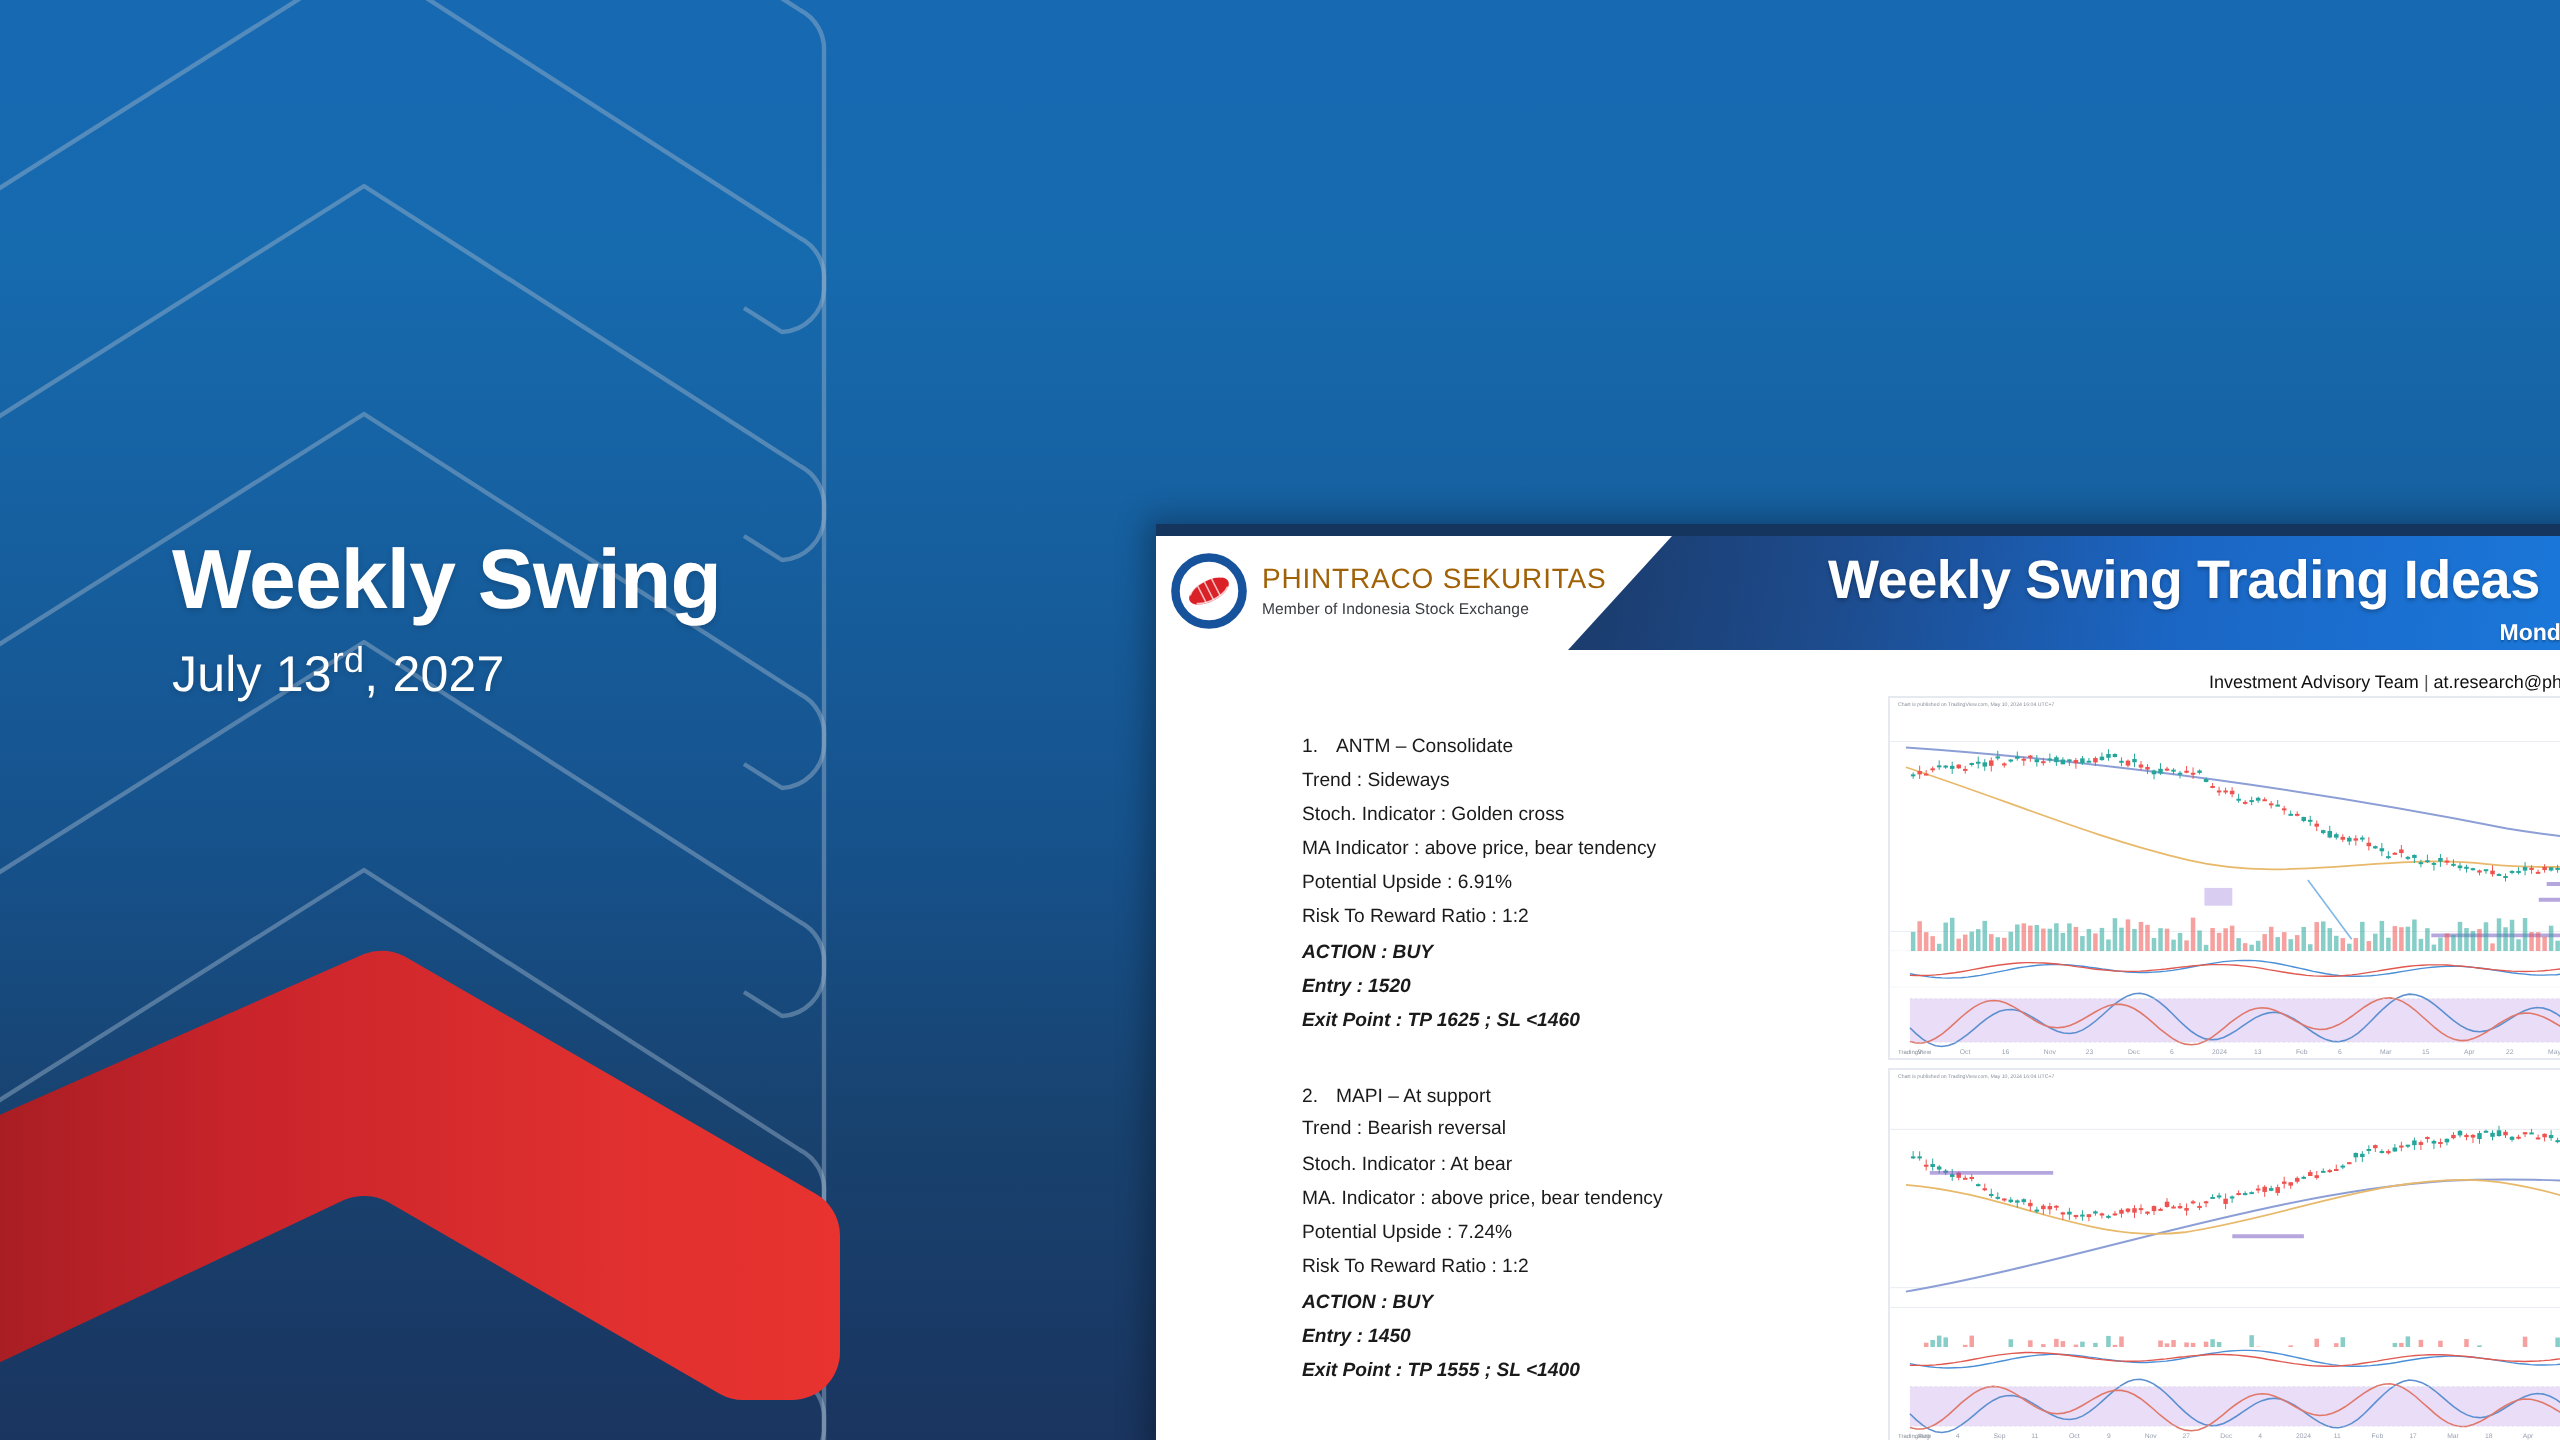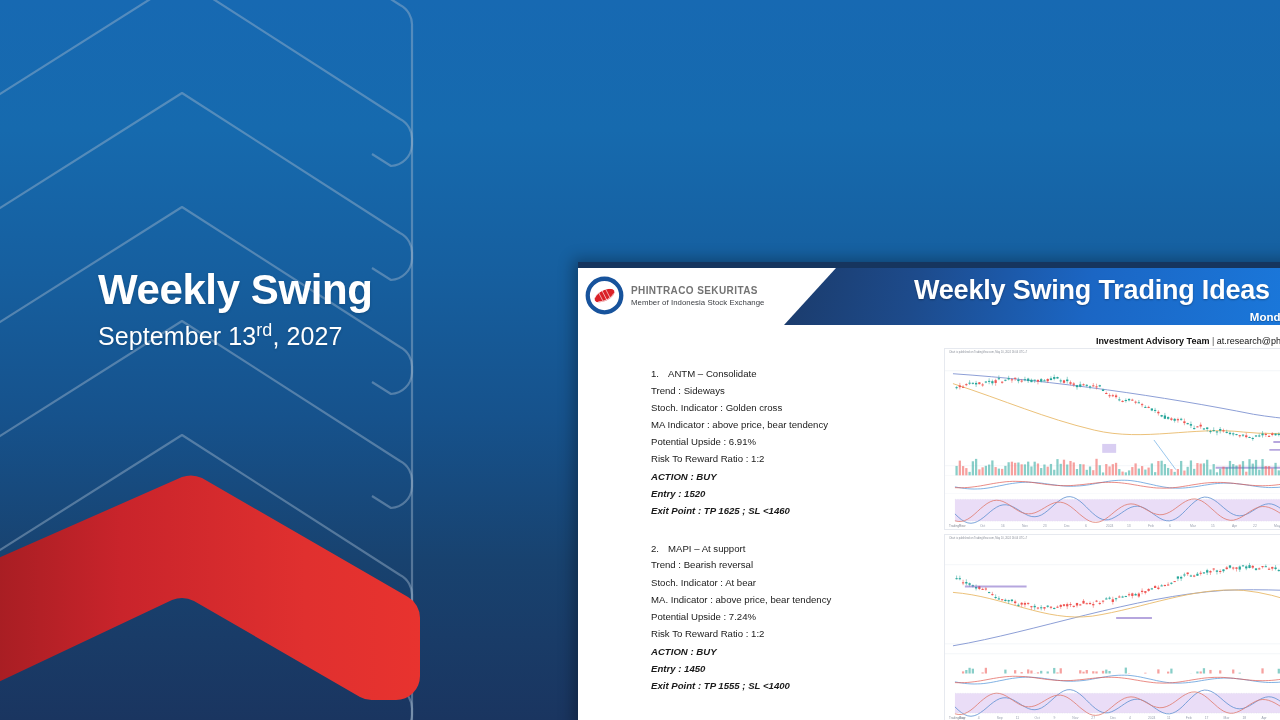--- a/index.html
+++ b/index.html
@@ -12,21 +12,21 @@
 
   
   #bg {
     position:absolute; inset:0;
     background:linear-gradient(180deg,#1769b2 0%,#166aae 18%,#165f9f 38%,#16528c 58%,#18426f 78%,#1a3560 100%);
   }
   #bg-chevrons { position:absolute; inset:0; }
 
   
   #title-block {
-    position:absolute; left:98px; top:266px; width:430px;
+    position:absolute; left:86px; top:266px; width:430px;
     color:#ffffff; z-index:6;
   }
   #main-title {
     font-size:42px; font-weight:bold; line-height:1.13;
     letter-spacing:-0.4px;
     text-shadow:0 1px 3px rgba(0,0,0,.18);
   }
   #subtitle {
     font-size:25px; font-weight:normal; margin-top:7px;
     letter-spacing:0.1px;
@@ -44,22 +44,22 @@
   }
   #slide-topstrip {
     position:absolute; left:0; top:0; width:100%; height:6px;
     background:#16355e;
   }
 
   
   #logo-area { position:absolute; left:7px; top:14px; display:flex; align-items:center; gap:7px; }
   #logo-mark { width:39px; height:39px; flex:0 0 auto; }
   #logo-text-wrap { display:flex; flex-direction:column; justify-content:center; }
-  #logo-title { font-size:10px; font-weight:bold; color:#737373; letter-spacing:.4px; line-height:1.1; }
-  #logo-sub { font-size:7.8px; color:#3a3d42; letter-spacing:.05px; margin-top:2px;text-align:center; }
+  #logo-title { font-size:14px; font-weight:normal; color:#a16207; letter-spacing:.4px; line-height:1.1; }
+  #logo-sub { font-size:7.8px; color:#3a3d42; letter-spacing:.05px; margin-top:2px; }
 
   
   #banner {
     position:absolute; left:206px; top:6px; right:0; height:57px;
     background:linear-gradient(100deg,#1b3b6b 0%,#1d4b8c 24%,#1b66c4 55%,#1a7ce0 100%);
     clip-path:polygon(52px 0, 100% 0, 100% 100%, 0 100%);
   }
   #banner-title {
     position:absolute; left:130px; top:7px;
     font-size:27px; font-weight:bold; color:#ffffff;
@@ -71,21 +71,21 @@
     font-size:11.5px; font-weight:bold; color:#ffffff;
     white-space:nowrap; text-shadow:0 1px 1px rgba(0,0,0,.25);
   }
 
   
   #team-line {
     position:absolute; right:-6px; top:74px;
     font-size:9px; color:#111;
     white-space:nowrap;
   }
-  #team-line b { font-weight:bold;padding-left:17px; }
+  #team-line b { font-weight:normal;padding-left:17px; }
   #team-line span.sep { color:#555; }
 
   
   #ideas { position:absolute; left:73px; top:106px; width:300px; }
   .idea { margin-bottom:26px; }
   .idea-head { display:flex; font-size:9.6px; color:#1a1a1a; margin-bottom:6.5px; }
   .idea-num { width:17px; flex:0 0 17px; }
   .idea-ticker { font-weight:normal; }
   .idea-state { font-weight:normal; }
   .idea-line {
@@ -135,21 +135,21 @@
       <path d="M -190 784 L 182 549 L 400 689 A 22 22 0 0 1 412 710 L 412 760"></path>
     </g>
     <path fill="url(#redgrad)" d="M -40 575 L 182 477 A 26 26 0 0 1 202 478 L 408 597 A 24 24 0 0 1 420 618 L 420 676 A 24 24 0 0 1 396 700 L 372 700 A 24 24 0 0 1 360 697 L 194 601 A 26 26 0 0 0 172 600 L -40 700 Z"></path>
   </svg>
 </div>
 
 <div id="title-block">
   <div id="main-title">
     <div>Weekly Swing</div>
   </div>
-  <div id="subtitle"><span>September 13</span><sup>rd</sup><span>, 2027</span></div>
+  <div id="subtitle"><span>July 13</span><sup>rd</sup><span>, 2027</span></div>
 </div>
 
 <div id="slide">
   <div id="slide-topstrip"></div>
 
   <div id="logo-area">
     <svg id="logo-mark" viewBox="0 0 40 40">
       <circle cx="20" cy="20" r="18.2" fill="#ffffff"></circle>
       <circle cx="20" cy="20" r="17.2" fill="none" stroke="#17539c" stroke-width="4.4"></circle>
       <circle cx="20" cy="20" r="12.3" fill="#ffffff"></circle>

